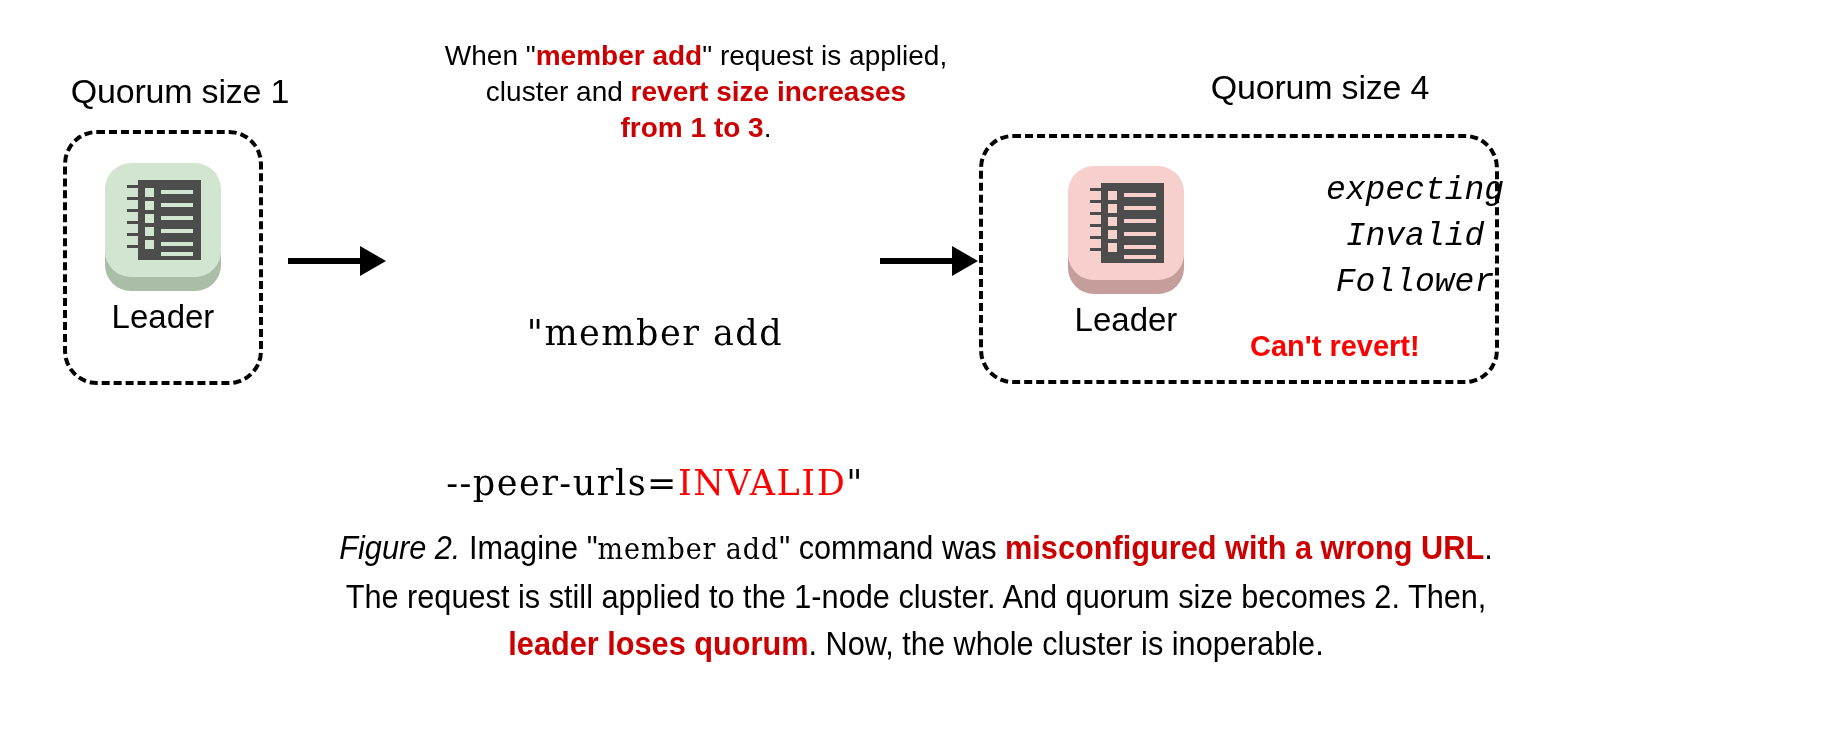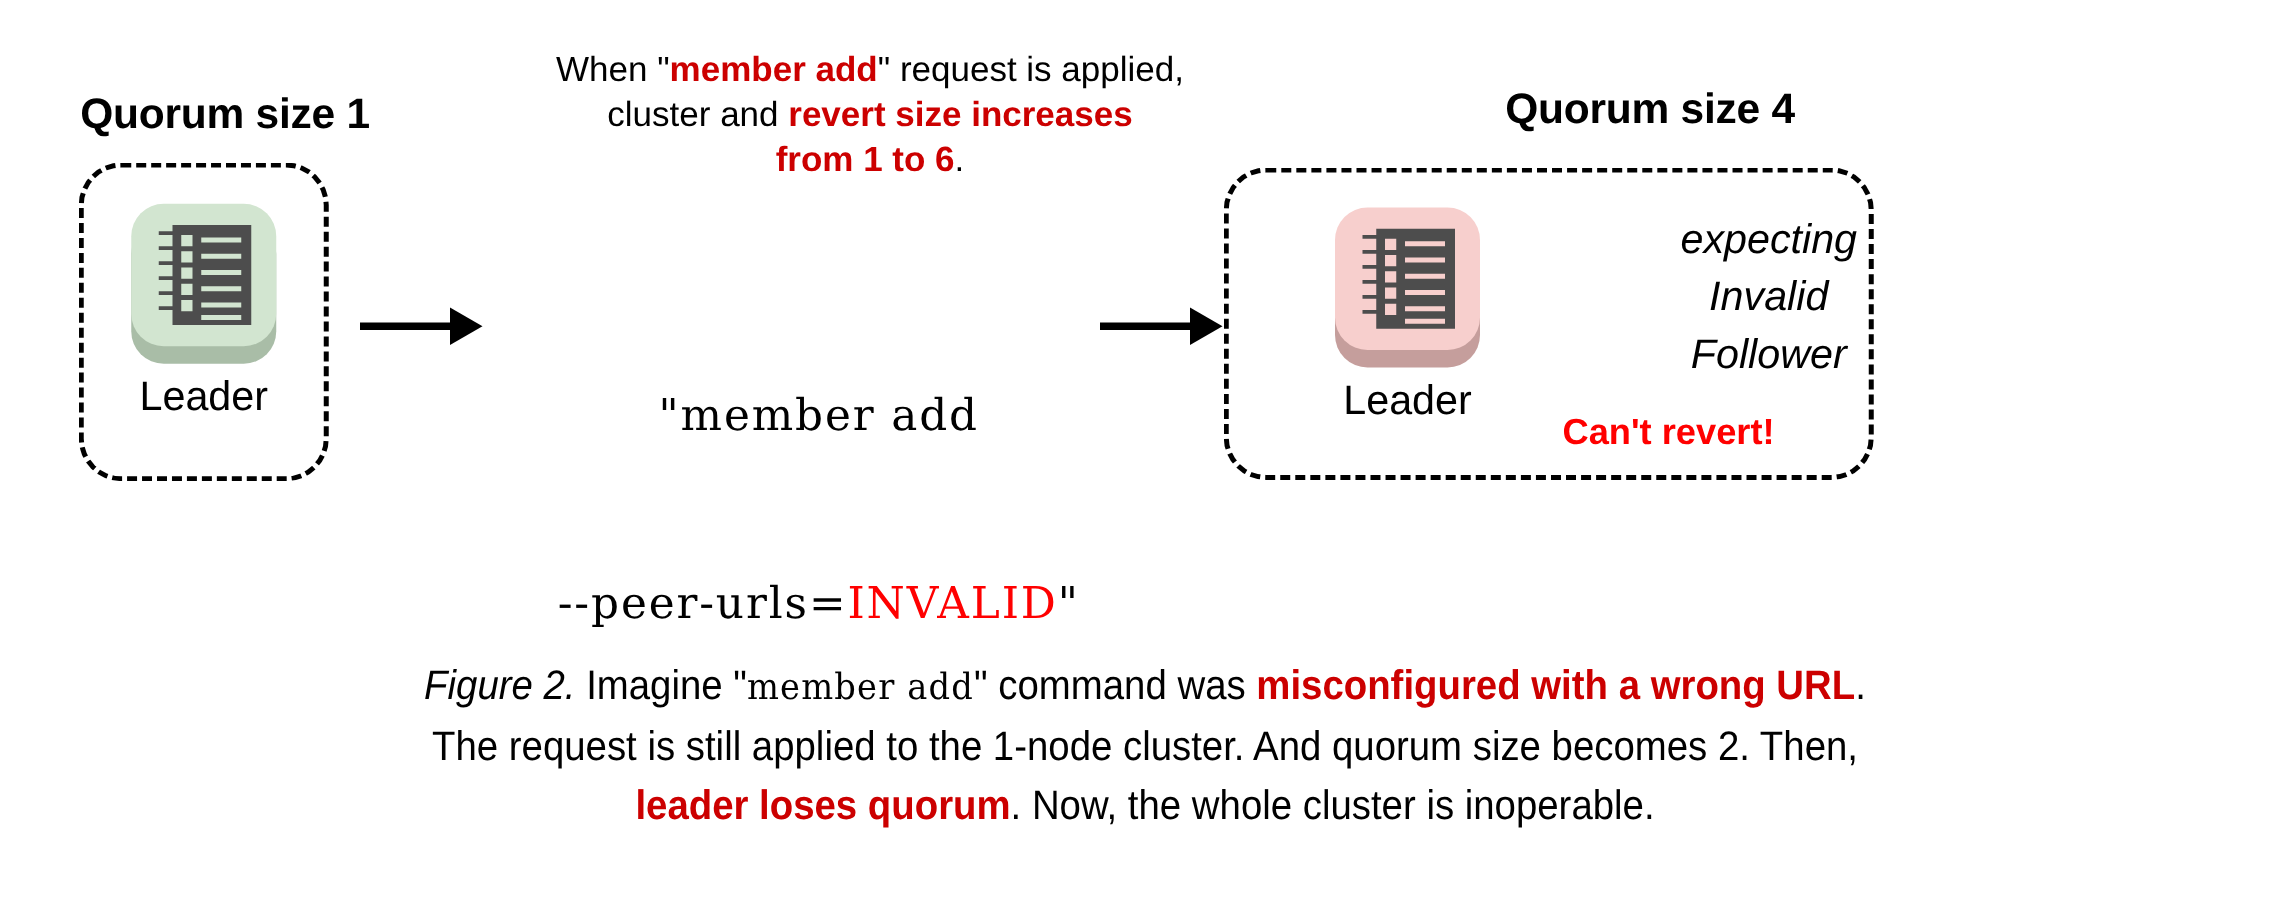--- a/index.html
+++ b/index.html
@@ -15,21 +15,21 @@
     font-family: "Liberation Sans", sans-serif;
     color: #000000;
     -webkit-font-smoothing: antialiased;
   }
   .red  { color: #CC0000; font-weight: bold; }
 
   
   .cluster-title {
     position: absolute;
     font-size: 34px;
-    font-weight: bold;
+    font-weight: normal;
     letter-spacing: -0.2px;
     white-space: nowrap;
     text-align: center;
     color: #000;
   }
   .cluster-box {
     position: absolute;
     border: 4px dashed #000000;
     border-radius: 34px;
     box-sizing: border-box;
@@ -140,20 +140,21 @@
   .command .inv { color: #FF0000; }
 
   
   .status-italic {
     position: absolute;
     text-align: center;
     font-style: italic;
     font-size: 33px;
     line-height: 46px;
     color: #000;
+    font-family: Liberation Mono, monospace;
   }
   .status-warn {
     position: absolute;
     text-align: left;
     font-size: 29px;
     font-weight: bold;
     color: #FF0000;
     white-space: nowrap;
   }
 
@@ -178,21 +179,21 @@
 <body>
 
 <div class="top-note" style="left:406px; top:38px; width:580px;">
   <div>
     <span>When "</span><span class="red">member add</span><span>" request is applied,</span>
   </div>
   <div>
     <span>cluster and </span><span class="red">revert size increases</span>
   </div>
   <div>
-    <span class="red">from 1 to 6</span><span>.</span>
+    <span class="red">from 1 to 3</span><span>.</span>
   </div>
 </div>
 
 <div class="cluster-title" style="left:40px; top:72px; width:280px;">Quorum size 1</div>
 
 <div class="cluster-box" style="left:63px; top:130px; width:200px; height:255px;"></div>
 
 <div class="node" style="left:105px; top:163px; width:116px;">
   <div class="srv">
     <div class="srv-shadow" style="background:#a9bda7;"></div>

